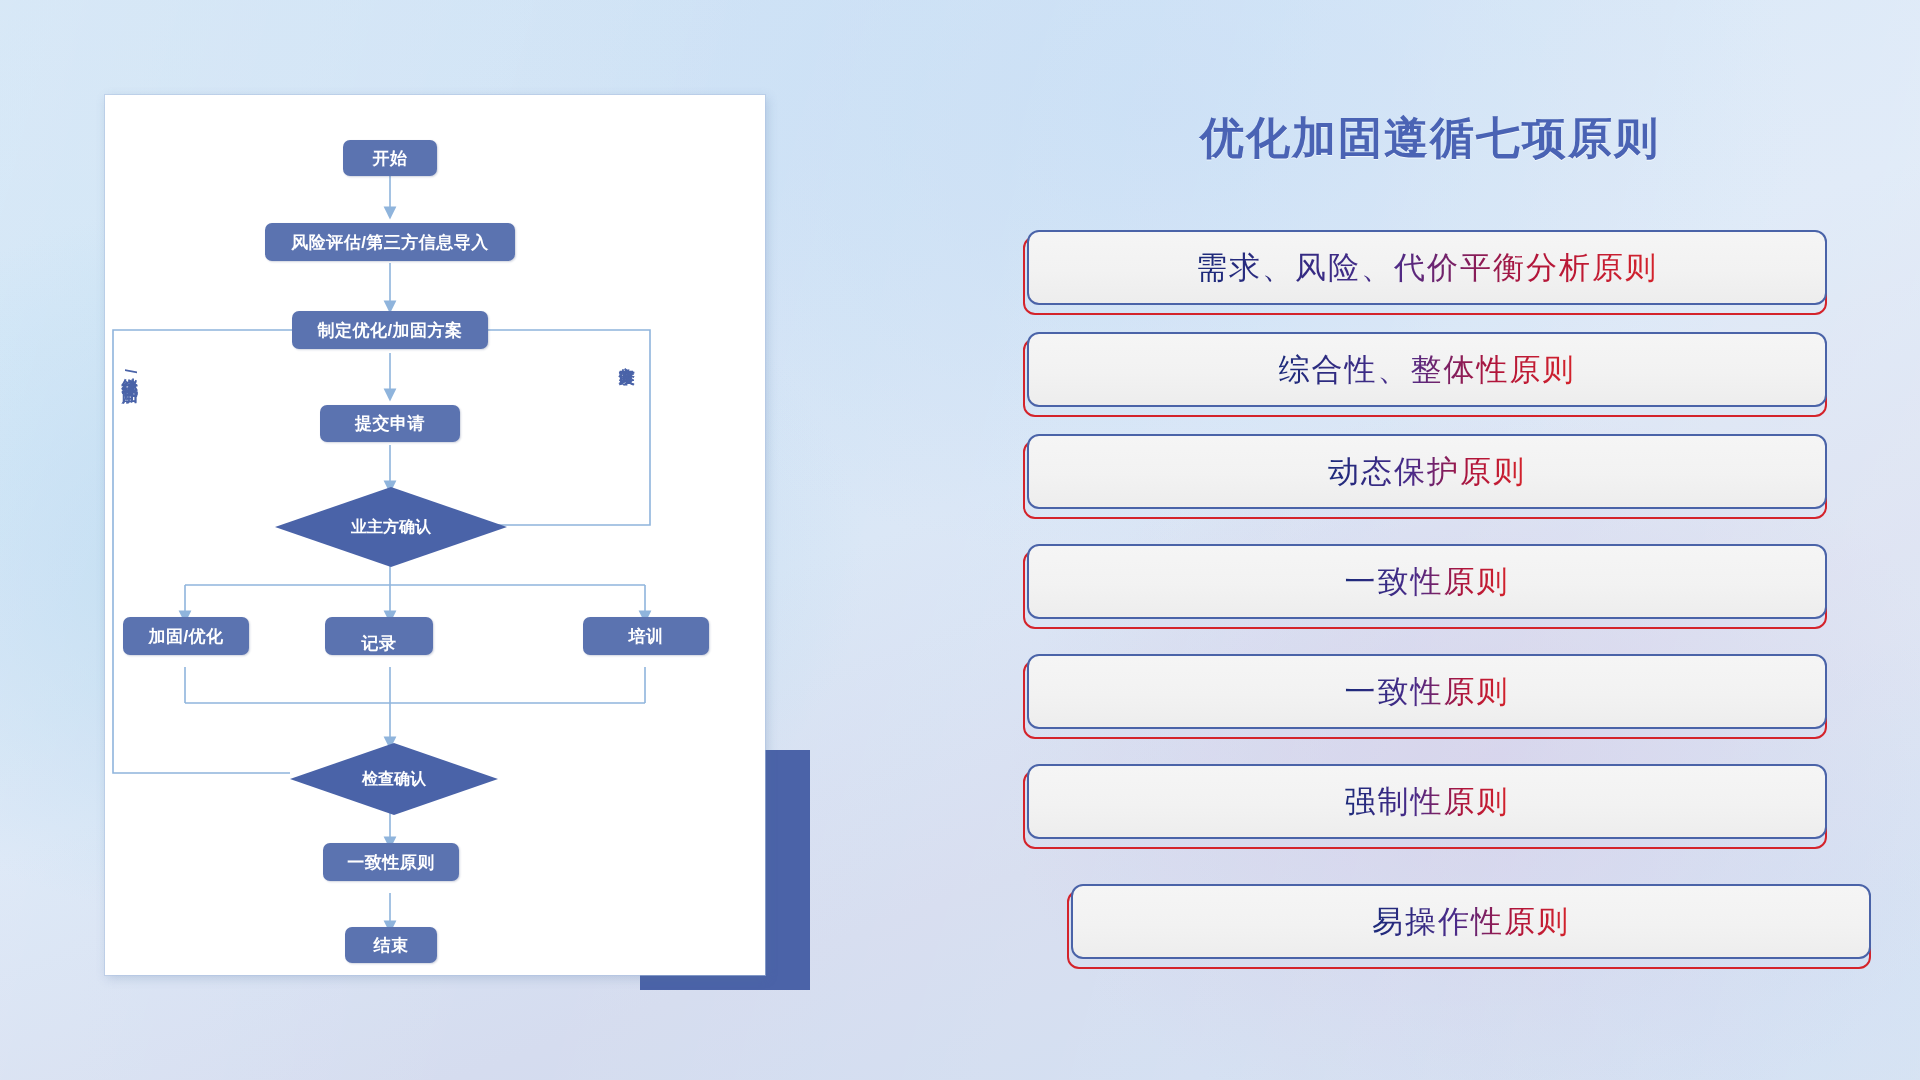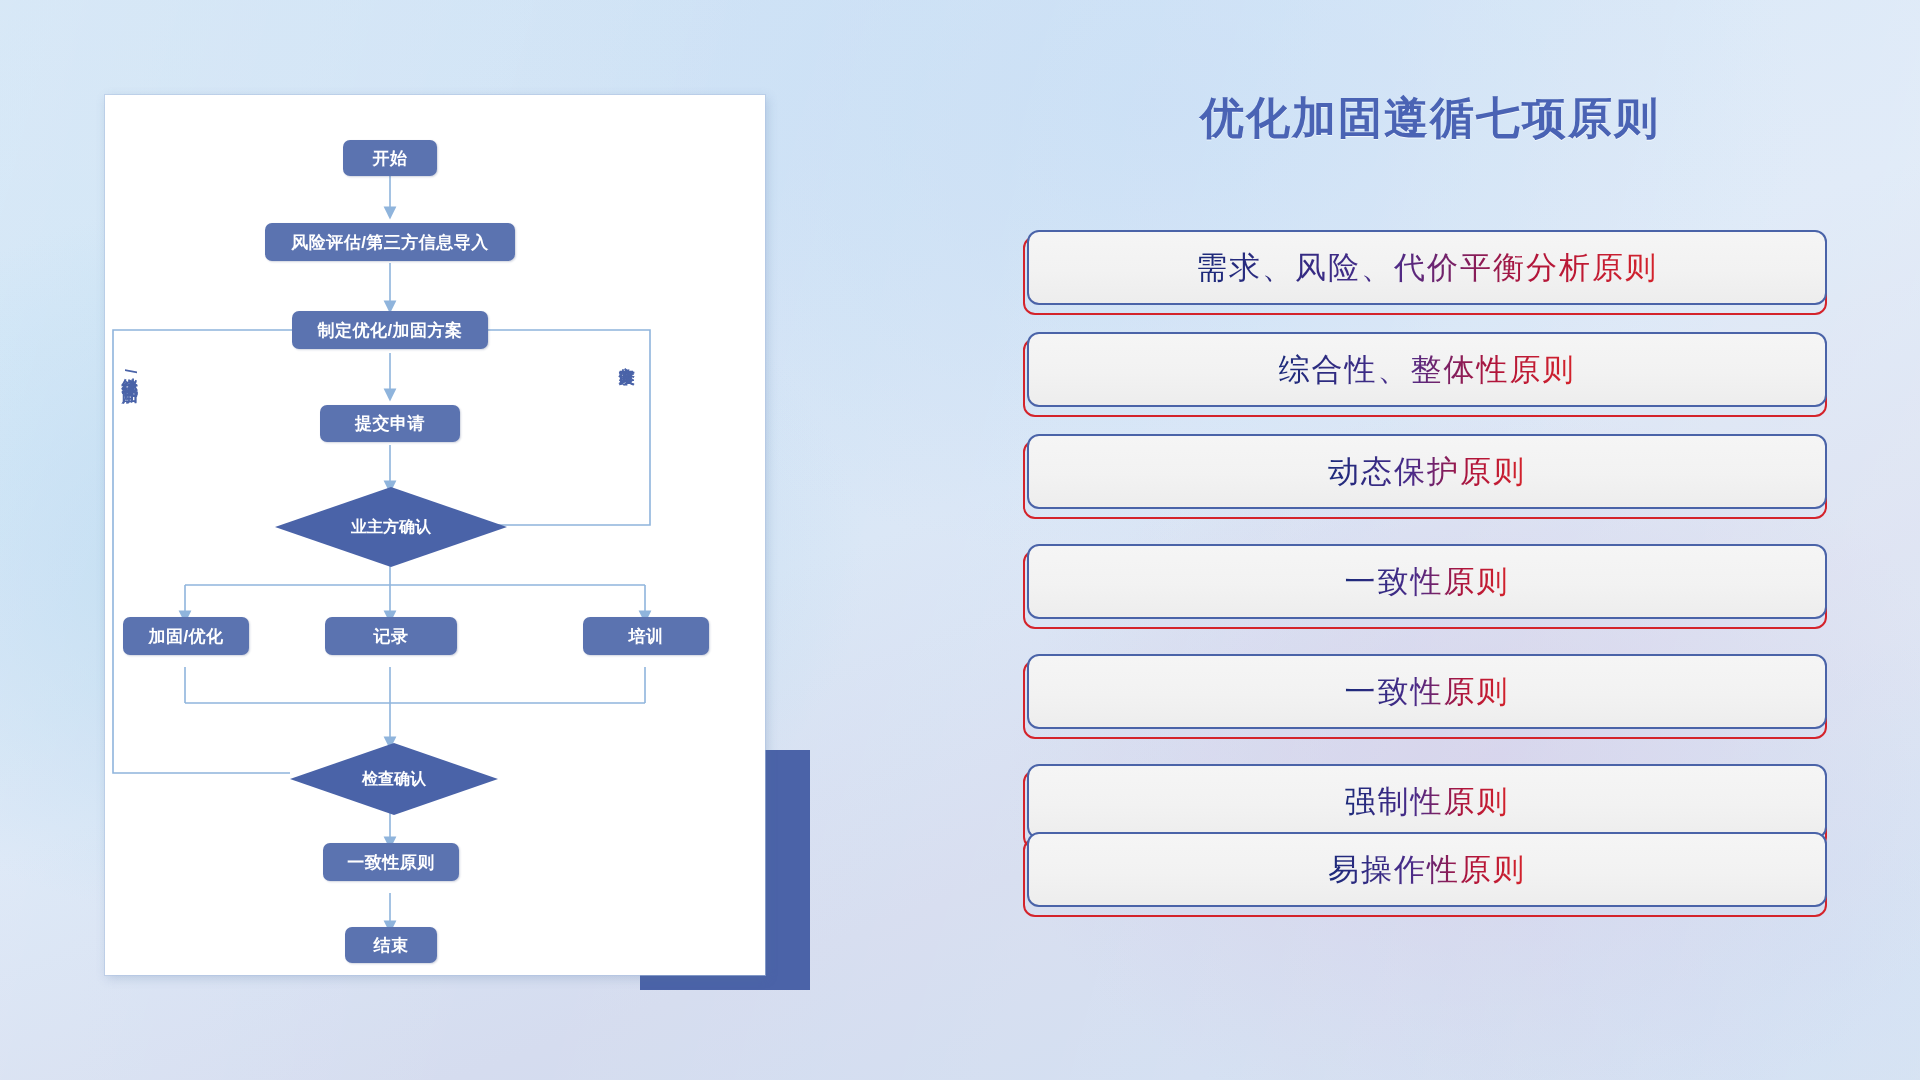--- a/index.html
+++ b/index.html
@@ -62,21 +62,21 @@
     color:#4a63a8;
     font-weight:700;
     font-size:16px;
     line-height:1.05;
     letter-spacing:1px;
   }
 
   
   #right-panel{position:absolute;left:1000px;top:60px;width:860px;height:960px;}
   #panel-title{
-    position:absolute;left:0;top:29px;width:860px;
+    position:absolute;left:0;top:49px;width:860px;
     text-align:center;
     font-size:44px;font-weight:700;
     color:#4a63b4;
     letter-spacing:2px;
     text-shadow:0 1px 0 rgba(255,255,255,.6);
   }
   .pill-wrap{position:absolute;left:25px;width:800px;height:75px;}
   .pill-shadow{
     position:absolute;left:-2px;top:6px;width:800px;height:75px;
     border:2px solid #d4232b;border-radius:12px;
@@ -159,21 +159,21 @@
   </div>
 
   <div class="diamond" style="left:170px;top:392px;width:232px;height:80px;">
     <span>业主方确认</span>
   </div>
 
   <div class="node" style="left:18px;top:522px;width:126px;height:38px;">
     <span>加固/优化</span>
   </div>
 
-  <div class="node" style="left:220px;top:522px;width:132px;height:38px;">
+  <div class="node" style="left:220px;top:522px;width:108px;height:38px;align-items:flex-end;">
     <span>记录</span>
   </div>
 
   <div class="node" style="left:478px;top:522px;width:126px;height:38px;">
     <span>培训</span>
   </div>
 
   <div class="diamond" style="left:185px;top:648px;width:208px;height:72px;">
     <span>检查确认</span>
   </div>
@@ -231,20 +231,20 @@
     </div>
   </div>
 
   <div class="pill-wrap" style="top:704px;">
     <div class="pill-shadow"></div>
     <div class="pill">
       <span class="pill-text">强制性原则</span>
     </div>
   </div>
 
-  <div class="pill-wrap" style="top:772px;">
+  <div class="pill-wrap" style="top:824px;margin-left:44px;">
     <div class="pill-shadow"></div>
     <div class="pill">
       <span class="pill-text">易操作性原则</span>
     </div>
   </div>
 
 </div>
 
 </body></html>

